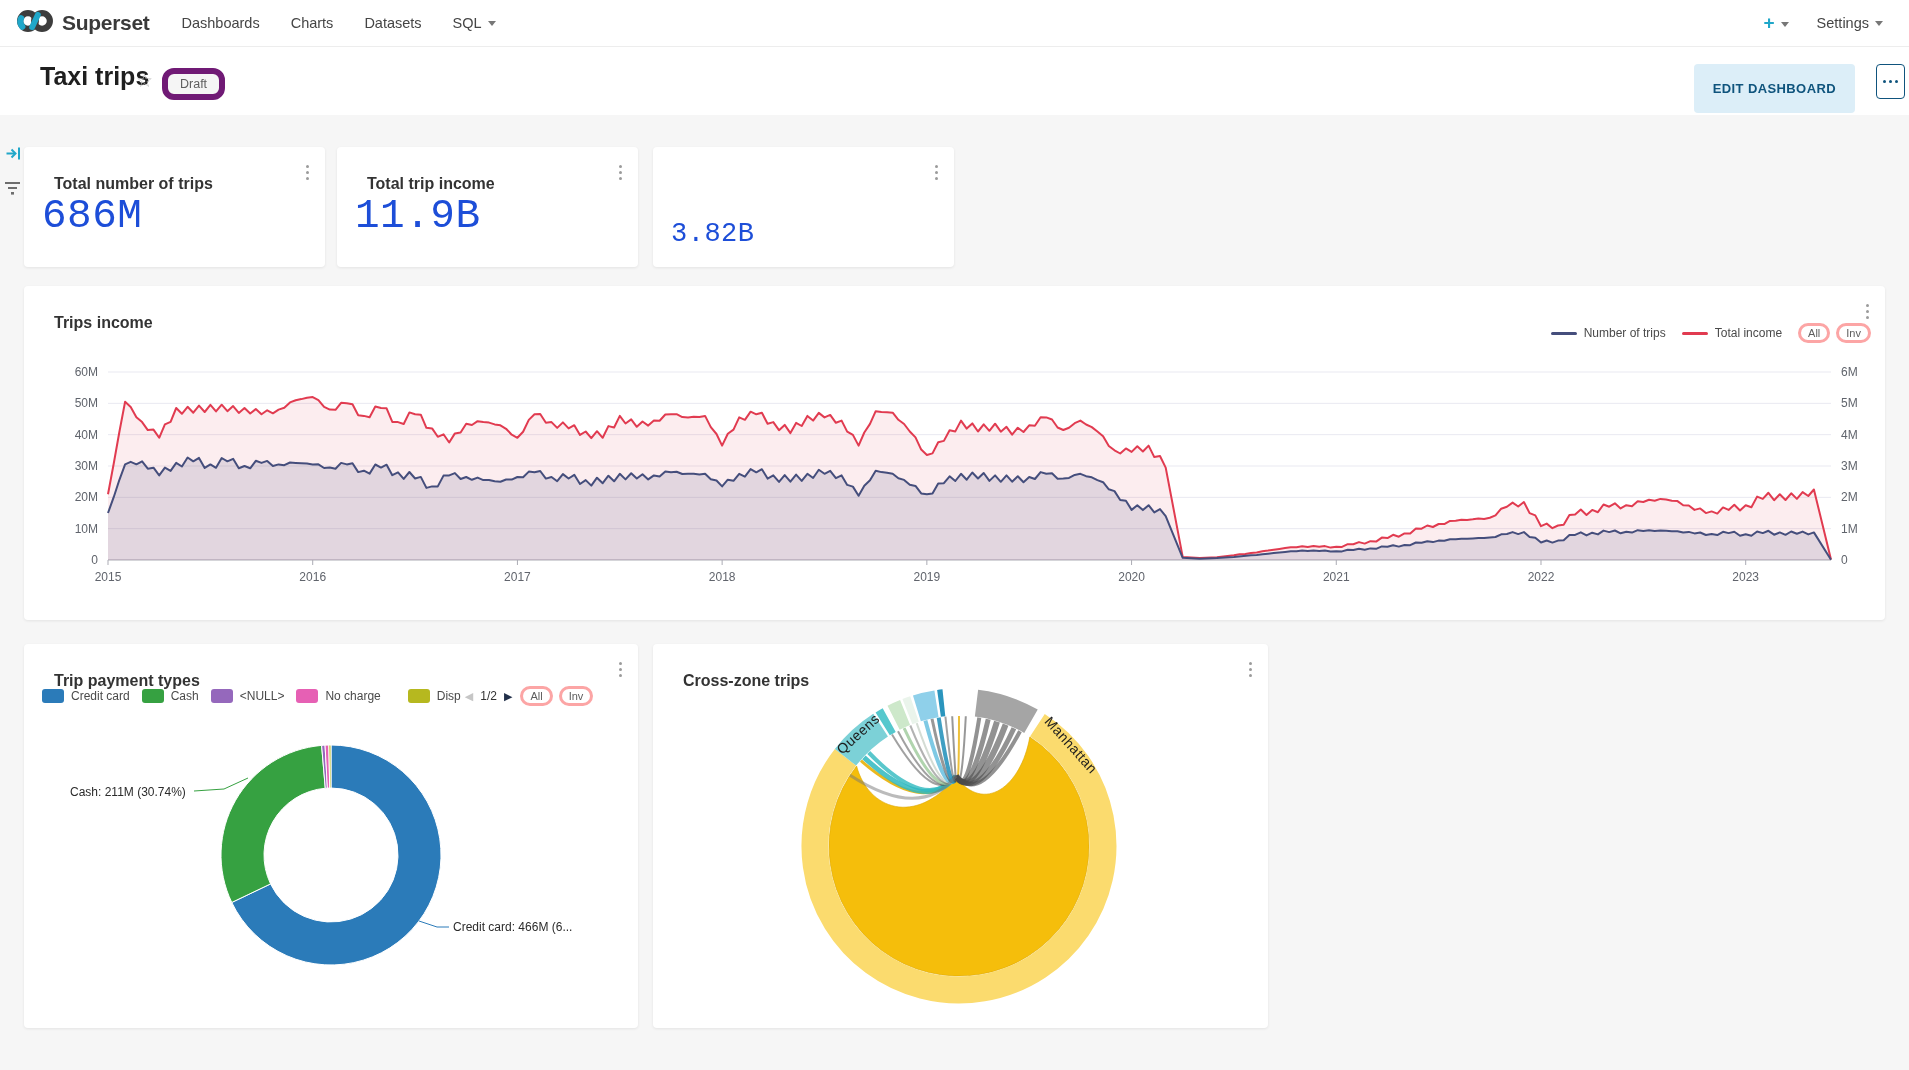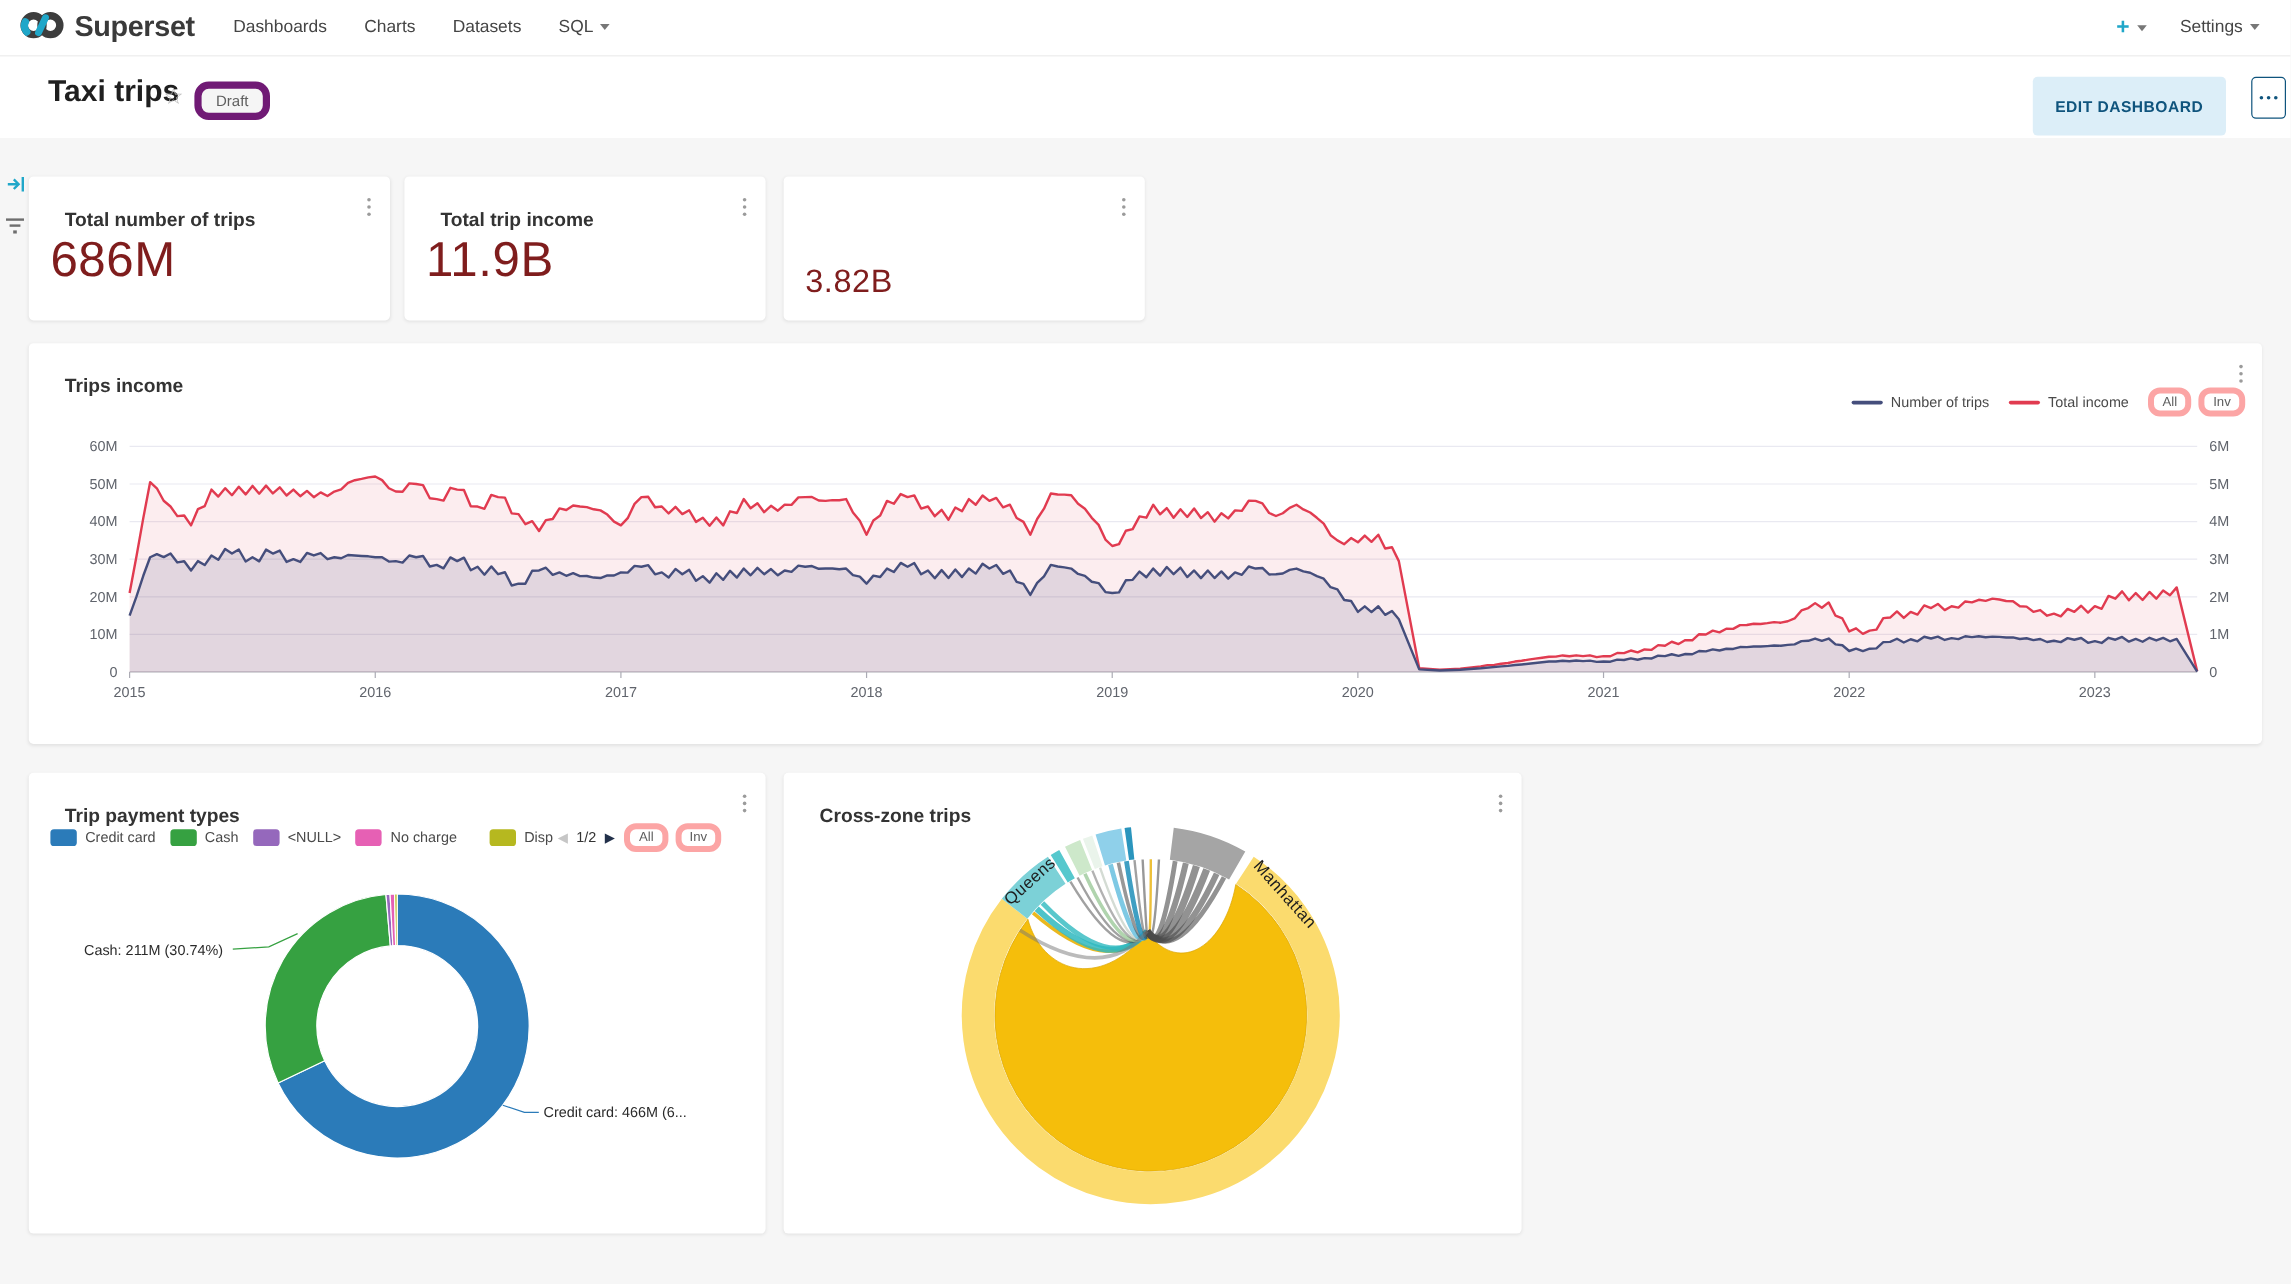--- a/index.html
+++ b/index.html
@@ -1,50 +1,50 @@
 <!DOCTYPE html>
 <html><head>
 <meta charset="utf-8">
 <style>
   html,body{margin:0;padding:0;background:#F6F6F6;font-family:"Liberation Sans",sans-serif;}
   #app{position:relative;width:1909px;height:1070px;overflow:hidden;background:#F6F6F6;}
 
   
   .nav{position:absolute;top:0;left:0;right:0;height:47px;background:#fff;border-bottom:1px solid #EDEDED;display:flex;align-items:center;padding:0 26px 0 16px;box-sizing:border-box;z-index:5;}
   .brand{display:flex;align-items:center;margin-right:32px;cursor:pointer;}
-  .brand-name{font-size:24px;font-weight:bold;color:#3A3A3A;margin-left:8px;letter-spacing:-0.3px;}
+  .brand-name{font-size:21px;font-weight:bold;color:#3A3A3A;margin-left:8px;letter-spacing:-0.3px;}
   .nav-item{font-size:14.5px;color:#454545;margin-right:31px;cursor:pointer;white-space:nowrap;}
   .caret{display:inline-block;margin-left:6px;width:0;height:0;border-left:4px solid transparent;border-right:4px solid transparent;border-top:5px solid #777;vertical-align:2px;}
   .nav-right{margin-left:auto;display:flex;align-items:center;gap:28px;}
   .plus{color:#20A7C9;font-size:19px;font-weight:bold;cursor:pointer;}
 
   
   .titlebar{position:absolute;top:47px;left:0;right:0;height:68px;background:#fff;z-index:4;}
   .page-title{position:absolute;left:40px;top:15px;font-size:25px;font-weight:bold;color:#1F1F1F;margin:0;}
   .fav-star{position:absolute;left:136px;top:22px;font-size:19px;color:#BDBDBD;cursor:pointer;}
   .badge{position:absolute;left:162px;top:21px;border:6px solid #701a75;background:#F5F5F5;color:#5E5E5E;font-size:12.5px;padding:3px 12px;border-radius:12px;}
   .edit-btn{position:absolute;right:54px;top:17px;height:49px;padding:0 19px;background:#DCEEF8;color:#0F547D;font-weight:bold;font-size:13px;letter-spacing:0.4px;border:none;border-radius:4px;cursor:pointer;font-family:"Liberation Sans",sans-serif;}
   .more-btn{position:absolute;right:4px;top:17px;width:29px;height:35px;background:#fff;border:1px solid #0F547D;border-radius:4px;display:flex;align-items:center;justify-content:center;gap:2.5px;cursor:pointer;box-sizing:border-box;}
   .more-btn i{width:3.2px;height:3.2px;border-radius:50%;background:#0F547D;}
 
   
   .card{position:absolute;background:#fff;border-radius:4px;box-shadow:0 1px 3px rgba(0,0,0,0.08);}
   .card-title{position:absolute;top:14px;left:18px;font-size:16px;font-weight:bold;color:#333;line-height:21px;margin:12px;max-width:75%;}
   .kebab{position:absolute;top:15px;right:13px;display:flex;flex-direction:column;gap:2.6px;cursor:pointer;padding:3px;}
   .kebab i{width:3.2px;height:3.2px;border-radius:50%;background:#9B9B9B;}
-  .kpi-value{position:absolute;left:18px;top:46px;font-size:41px;color:#7f1d1d;letter-spacing:0.5px;}
+  .kpi-value{position:absolute;left:18px;top:46px;font-size:41px;color:#1d4ed8;letter-spacing:0.5px;font-family:Liberation Mono, monospace;}
   .kpi-value.small{font-size:27px;top:72px;}
 
   
   .legend-row{position:absolute;display:flex;align-items:center;}
   .lg-item{display:flex;align-items:center;margin-right:16px;}
   .lg-line{width:26px;height:3px;border-radius:1.5px;margin-right:7px;}
   .lg-label{font-size:12px;color:#4A4A4A;white-space:nowrap;}
   .sw{width:22px;height:14px;border-radius:3px;margin-right:7px;flex:0 0 auto;}
-  .pill{border:5px solid #fca5a5;border-radius:10px;font-size:11px;color:#5E5E5E;padding:1px 7px;background:#fff;cursor:pointer;white-space:nowrap;}
+  .pill{border:3px solid #fca5a5;border-radius:10px;font-size:11px;color:#5E5E5E;padding:1px 7px;background:#fff;cursor:pointer;white-space:nowrap;}
   .pager{display:flex;align-items:center;gap:7px;margin:0 8px 0 2px;}
   .pg-prev{color:#C6C6C6;font-size:11px;cursor:pointer;}
   .pg-next{color:#22304A;font-size:11px;cursor:pointer;}
   .pg-num{font-size:12px;color:#333;}
 
   
   .fbar-icon{position:absolute;cursor:pointer;}
 
   svg text{font-family:"Liberation Sans",sans-serif;}
 </style>

